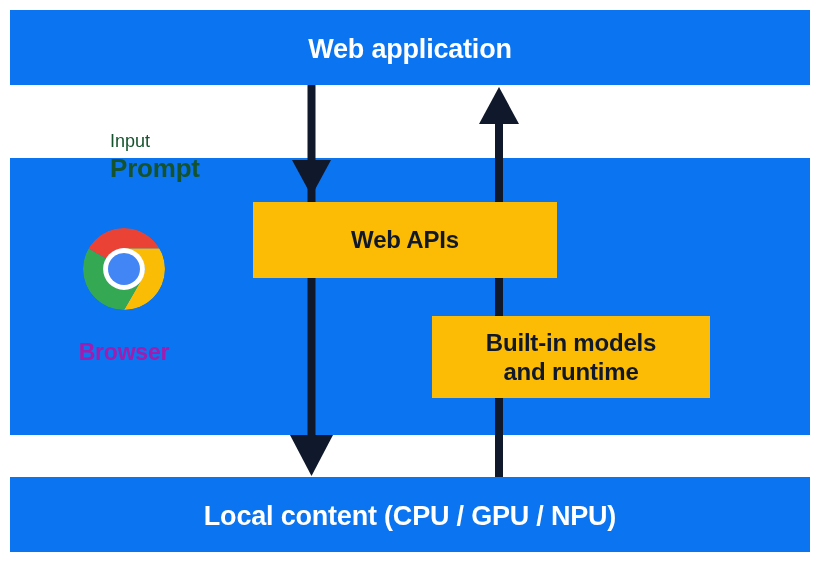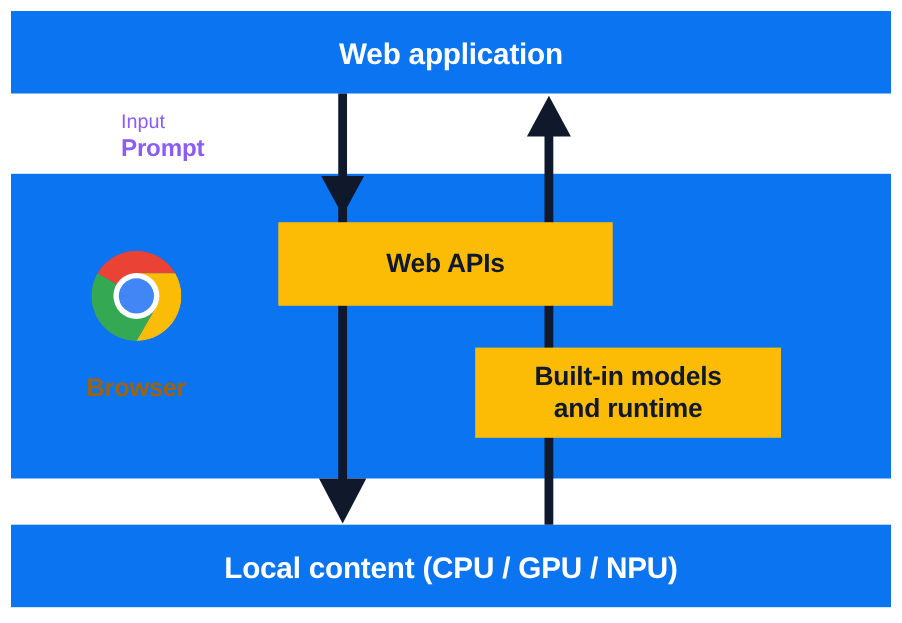--- a/index.html
+++ b/index.html
@@ -46,52 +46,53 @@
     position: absolute;
     left: 0; top: 0;
     width: 820px;
     height: 566px;
     pointer-events: none;
   }
 
   
   .io-label {
     position: absolute;
-    color: #8b5cf6;
+    color: #14532d;
     line-height: 1.22;
+    margin-top: 31px;
   }
   #io-input  { left: 110px; top: 100px; text-align: left; }
   #io-output { right: 110px; top: 100px; text-align: right; }
   .io-kind {
     font-size: 18px;
     font-weight: normal;
   }
   .io-value {
-    font-size: 22px;
+    font-size: 26px;
     font-weight: bold;
     letter-spacing: -0.2px;
     white-space: nowrap;
     text-align: right;
   }
 
   
   #chrome-logo {
     position: absolute;
     left: 83px;
     top: 228px;
     width: 82px;
     height: 82px;
   }
   #browser-label {
     position: absolute;
     left: 0px;
     top: 339px;
     width: 248px;
     text-align: center;
-    color: #a16207;
+    color: #a21caf;
     font-size: 23px;
     font-weight: bold;
     letter-spacing: -0.2px;
   }
 
   
   .yellow-box {
     position: absolute;
     background: #fcbc05;
     color: #10182b;

